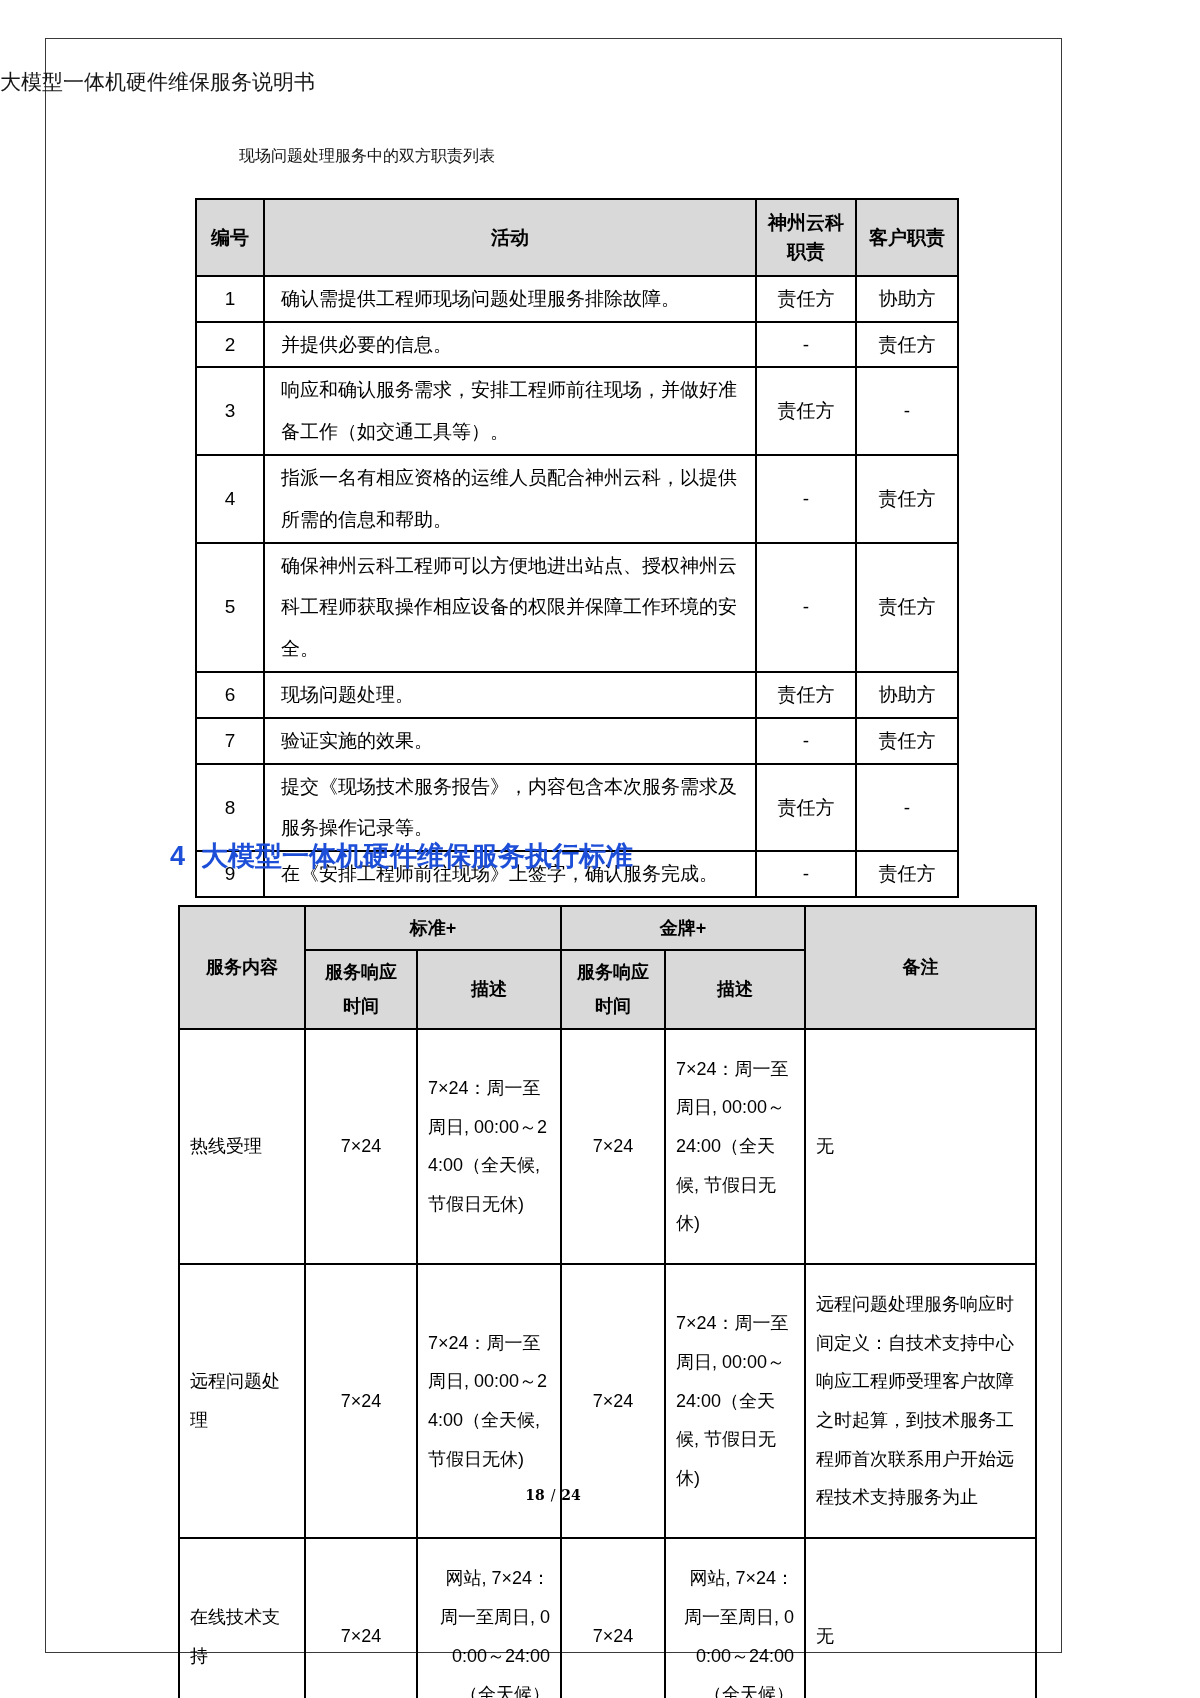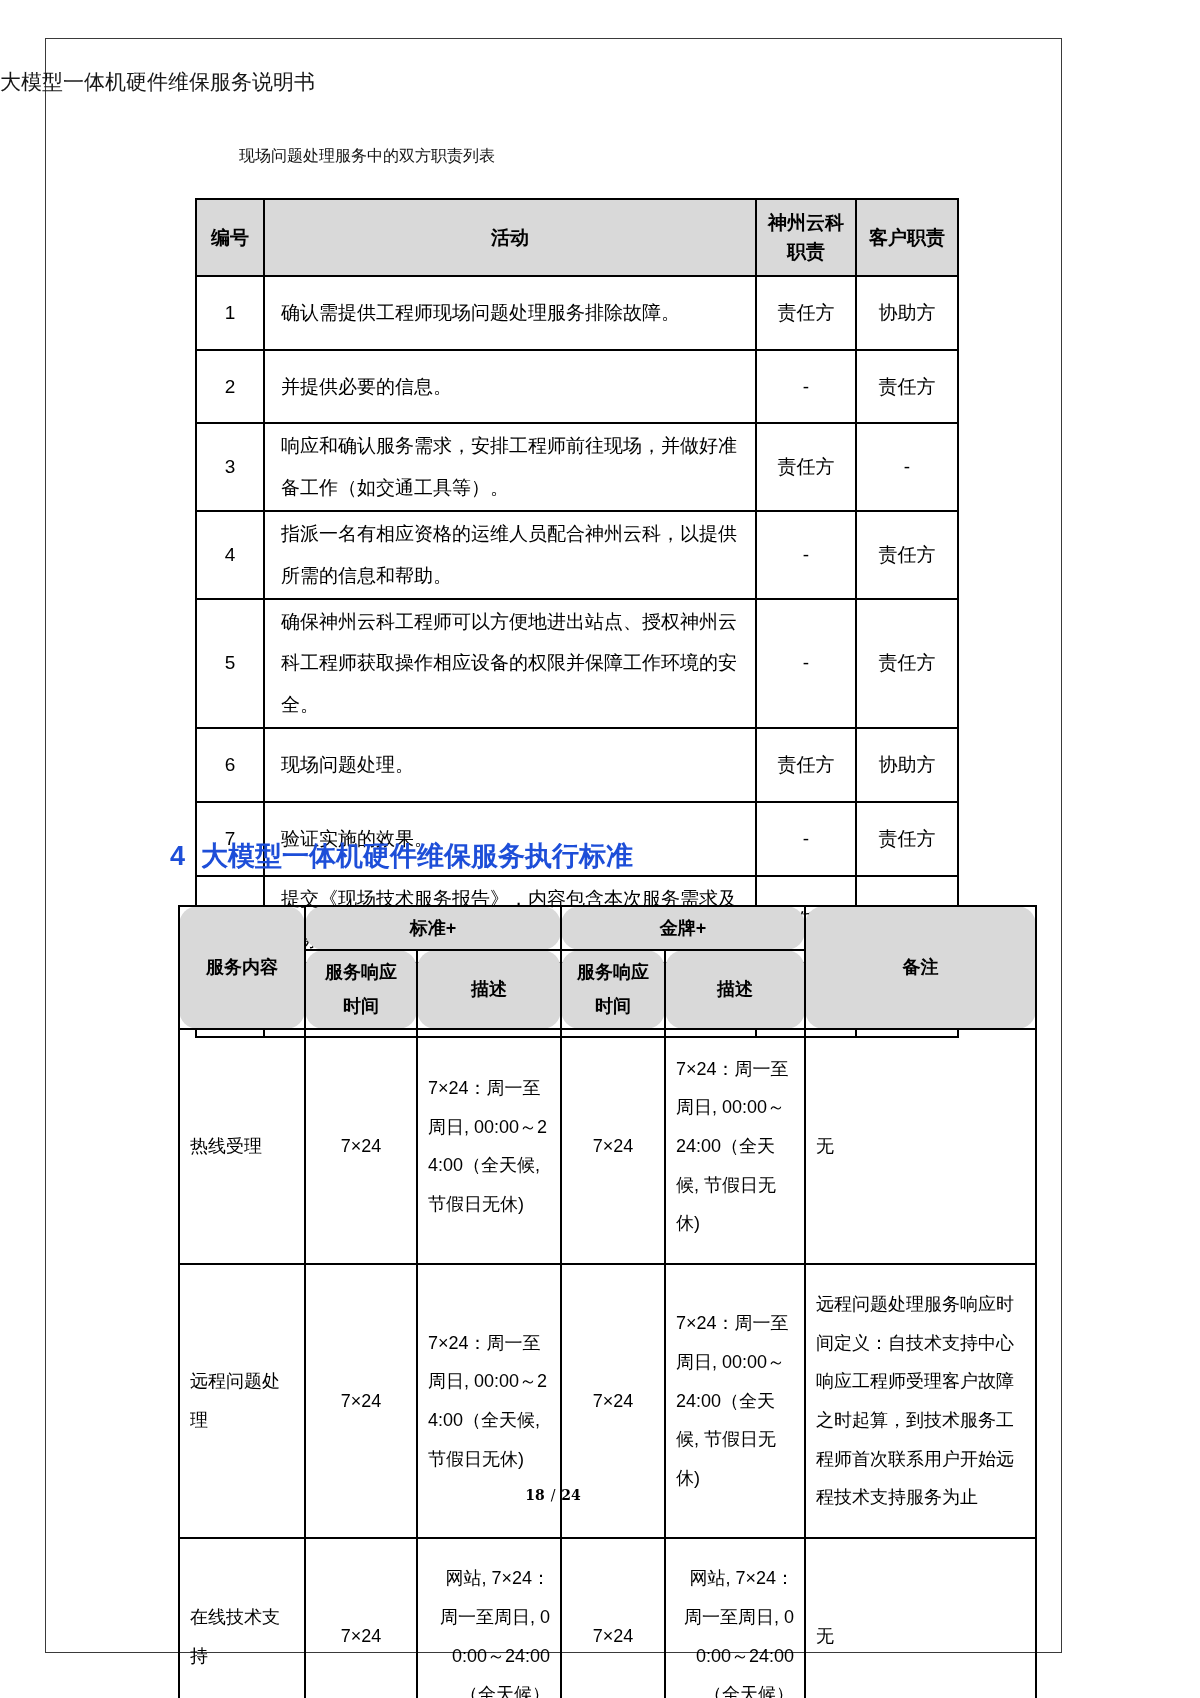--- a/index.html
+++ b/index.html
@@ -22,32 +22,32 @@
   table { border-collapse:collapse; table-layout:fixed; }
   th, td { border:2px solid #000; font-size:19px; }
   thead th { background:#d9d9d9; font-weight:bold; text-align:center; }
 
   
   .t1 { position:absolute; left:195px; top:198px; width:762px; }
   .t1 thead th { line-height:1.55; padding:8px 4px; white-space:pre-line; }
   .t1 td { line-height:2.2; }
   .t1 .c-no   { text-align:center; padding:1px 2px; }
   .t1 .c-act  { text-align:left;  padding:1px 8px 1px 16px;margin-left:36px; }
-  .t1 .c-role { text-align:center; padding:15px 4px; }
+  .t1 .c-role { text-align:center; padding:1px 4px; }
 
   
   .heading {
     position:absolute; left:170px; top:838px; font-size:27px; font-weight:bold; color:#1d4ed8;
   }
   .heading .num { display:inline-block; margin-right:16px; }
 
   
   .t2 { position:absolute; left:178px; top:905px; width:857px; }
   .t2 th, .t2 td { font-size:18px; }
-  .t2 thead th { line-height:1.9; padding:4px 4px; white-space:pre-line;border-radius:19px; }
+  .t2 thead th { line-height:1.9; padding:4px 4px; white-space:pre-line; }
   .t2 td { line-height:2.15; padding:20px 10px; vertical-align:middle; word-break:break-all; }
   .t2 .c-service { text-align:left; }
   .t2 .c-time    { text-align:center;margin-left:20px; }
   .t2 .c-desc    { text-align:left; }
   .t2 .c-center  { text-align:right; }
   .t2 .c-remark  { text-align:left; }
 
   .footer {
     position:absolute; top:1487px; left:553px; transform:translateX(-50%);
     font-family:"DejaVu Serif","Liberation Serif",serif; font-size:14px; font-weight:bold;

